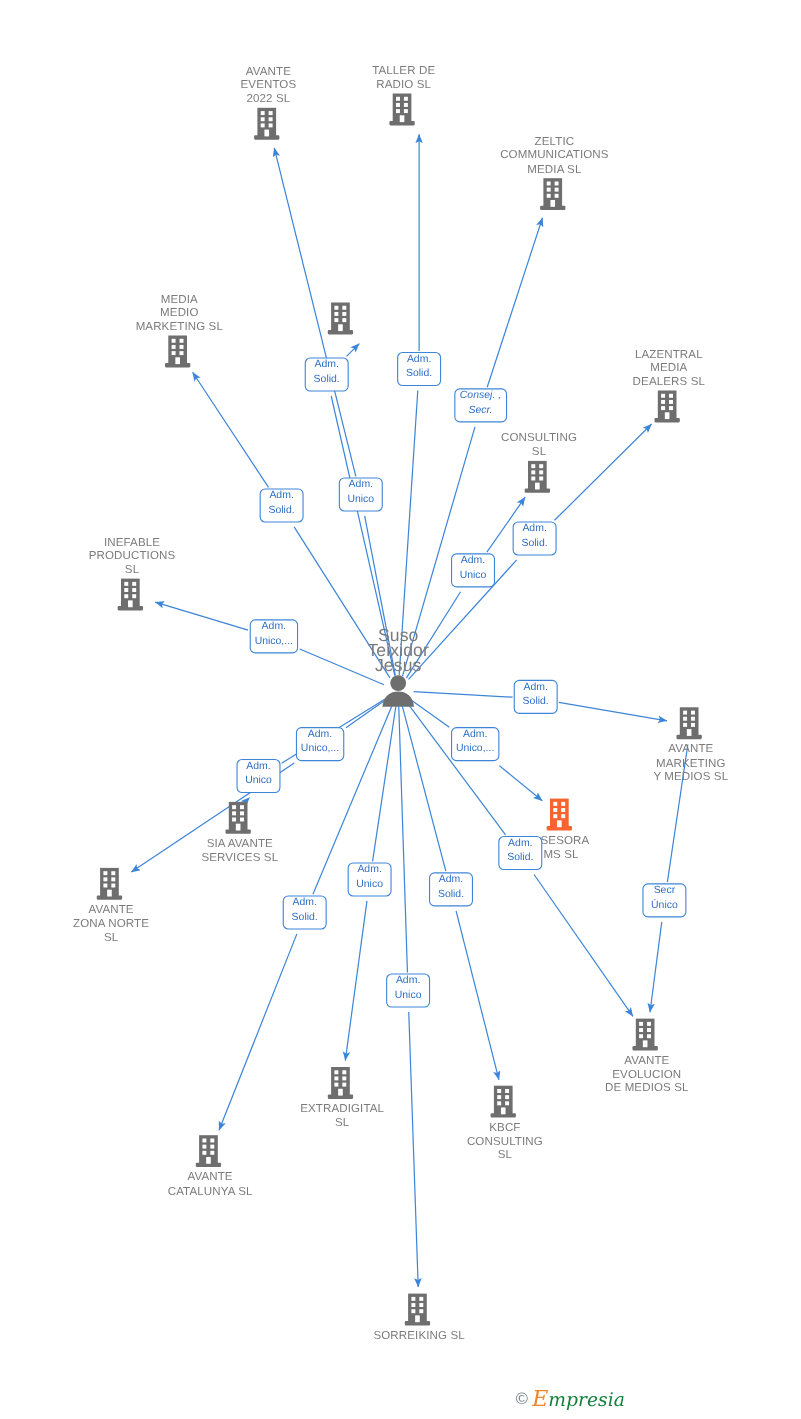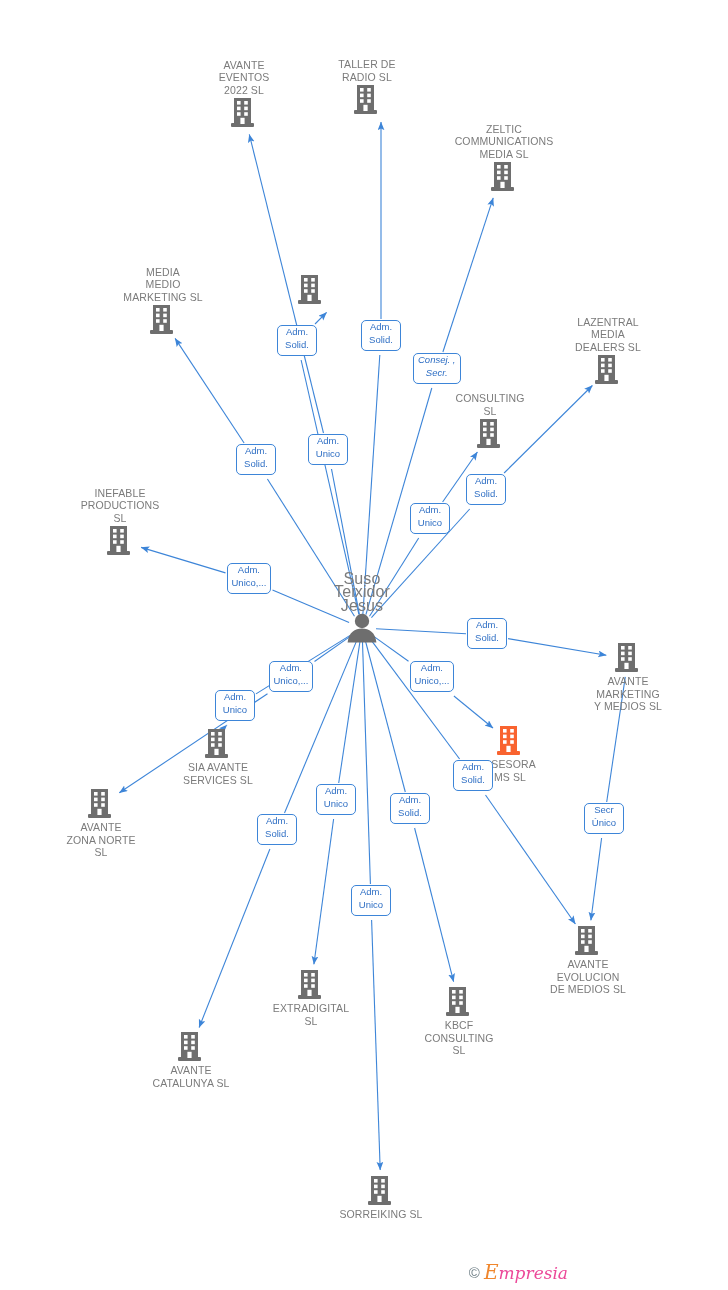--- a/index.html
+++ b/index.html
@@ -62,21 +62,21 @@
     user-select:none;
   }
   #watermark .copy{
     font-size:15px;color:#6f7f86;line-height:1;
   }
   #watermark .brand{
     font-family:"DejaVu Serif","Liberation Serif",serif;
     font-style:italic;font-size:17px;line-height:1;
   }
   #watermark .brand .e{color:#f0862c;font-size:20px;}
-  #watermark .brand .rest{color:#ec4899;}
+  #watermark .brand .rest{color:#15803d;}
 </style>
 </head>
 <body>
 
 <div id="stage">
 
   <svg id="edges" viewBox="0 0 728 1290" xmlns="http://www.w3.org/2000/svg">
     <defs>
       <marker id="arrow" markerWidth="9" markerHeight="9" refX="7.4" refY="3.1" orient="auto" markerUnits="strokeWidth">
         <path d="M0,0 L7.6,3.1 L0,6.2 L1.6,3.1 z" fill="#3d85d8"></path>

